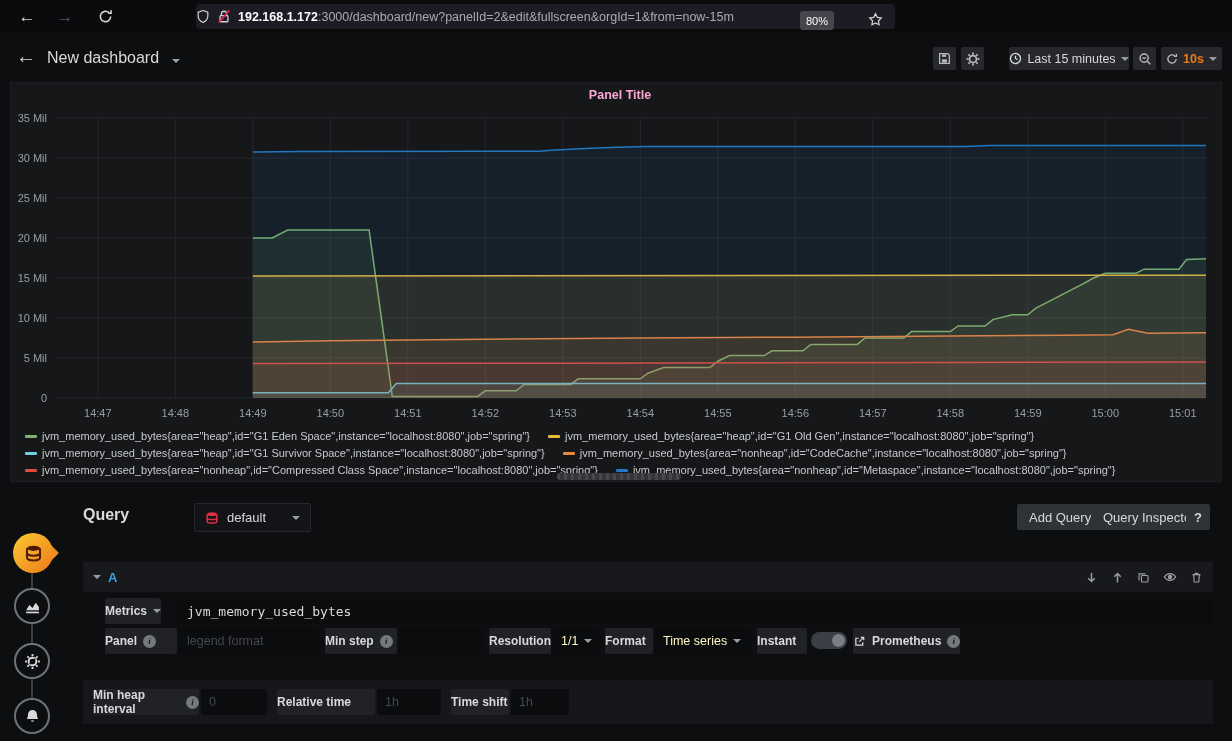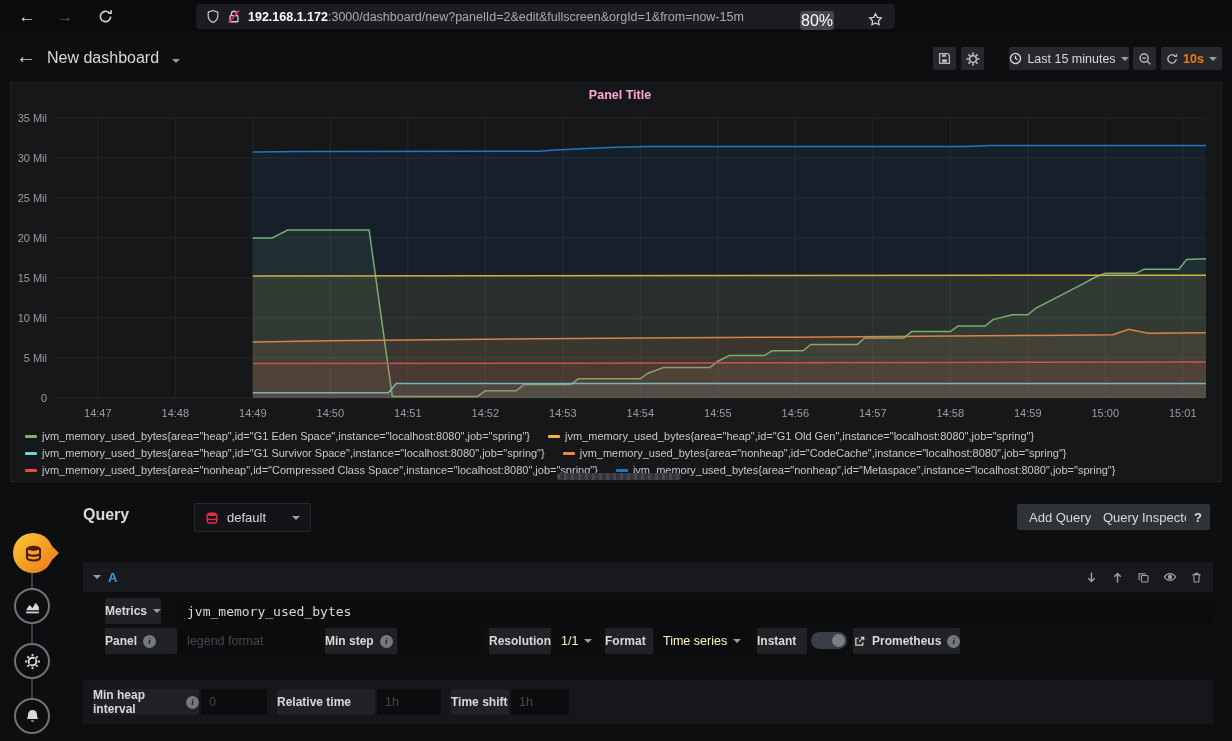--- a/index.html
+++ b/index.html
@@ -5,27 +5,27 @@
   html,body{margin:0;padding:0;background:#0d0e10;width:1232px;height:741px;overflow:hidden;
     font-family:"Liberation Sans",sans-serif;-webkit-font-smoothing:antialiased;}
   .ab{position:absolute;}
   #stage{position:relative;width:1232px;height:741px;background:#0d0e10;}
 
   
   #browser-bar{left:0;top:0;width:1232px;height:33px;background:#0b0b0d;}
   .nav-btn{top:4px;width:26px;height:25px;display:flex;align-items:center;justify-content:center;
     color:#d6d6d8;font-size:17px;cursor:pointer;}
   #url-bar{left:196px;top:4px;width:699px;height:25px;background:#1d1c24;border-radius:4px;
-    display:flex;align-items:center;padding-left:10px;box-sizing:border-box;}
+    display:flex;align-items:center;box-sizing:border-box;}
   #url-bar .sep-ico{margin-right:7px;display:flex;align-items:center;}
   .url-text{font-size:12.5px;white-space:nowrap;overflow:hidden;max-width:540px;}
   .url-host{color:#fbfbfe;font-weight:700;}
   .url-rest{color:#a9abb3;}
   #zoom-badge{right:61px;top:7px;width:34px;height:19px;background:#45454c;border-radius:3px;
-    color:#fbfbfe;font-size:16px;display:flex;align-items:center;justify-content:center;}
+    color:#fbfbfe;font-size:11px;display:flex;align-items:center;justify-content:center;}
   #bookmark-star{right:12px;top:8px;color:#d6d6d8;}
 
   
   #dash-back{left:16px;top:45px;color:#d8d9da;font-size:20px;cursor:pointer;}
   #dash-title{left:47px;top:49px;color:#d8d9da;font-size:16px;font-weight:500;}
   .caret{display:inline-block;width:0;height:0;border-left:4px solid transparent;
     border-right:4px solid transparent;border-top:4px solid #9a9da2;}
   #dash-title-caret{left:172px;top:59px;}
   .tb-btn{top:47px;height:23px;background:#26282d;border-radius:2px;display:flex;align-items:center;
     justify-content:center;color:#b7b8bb;cursor:pointer;}

